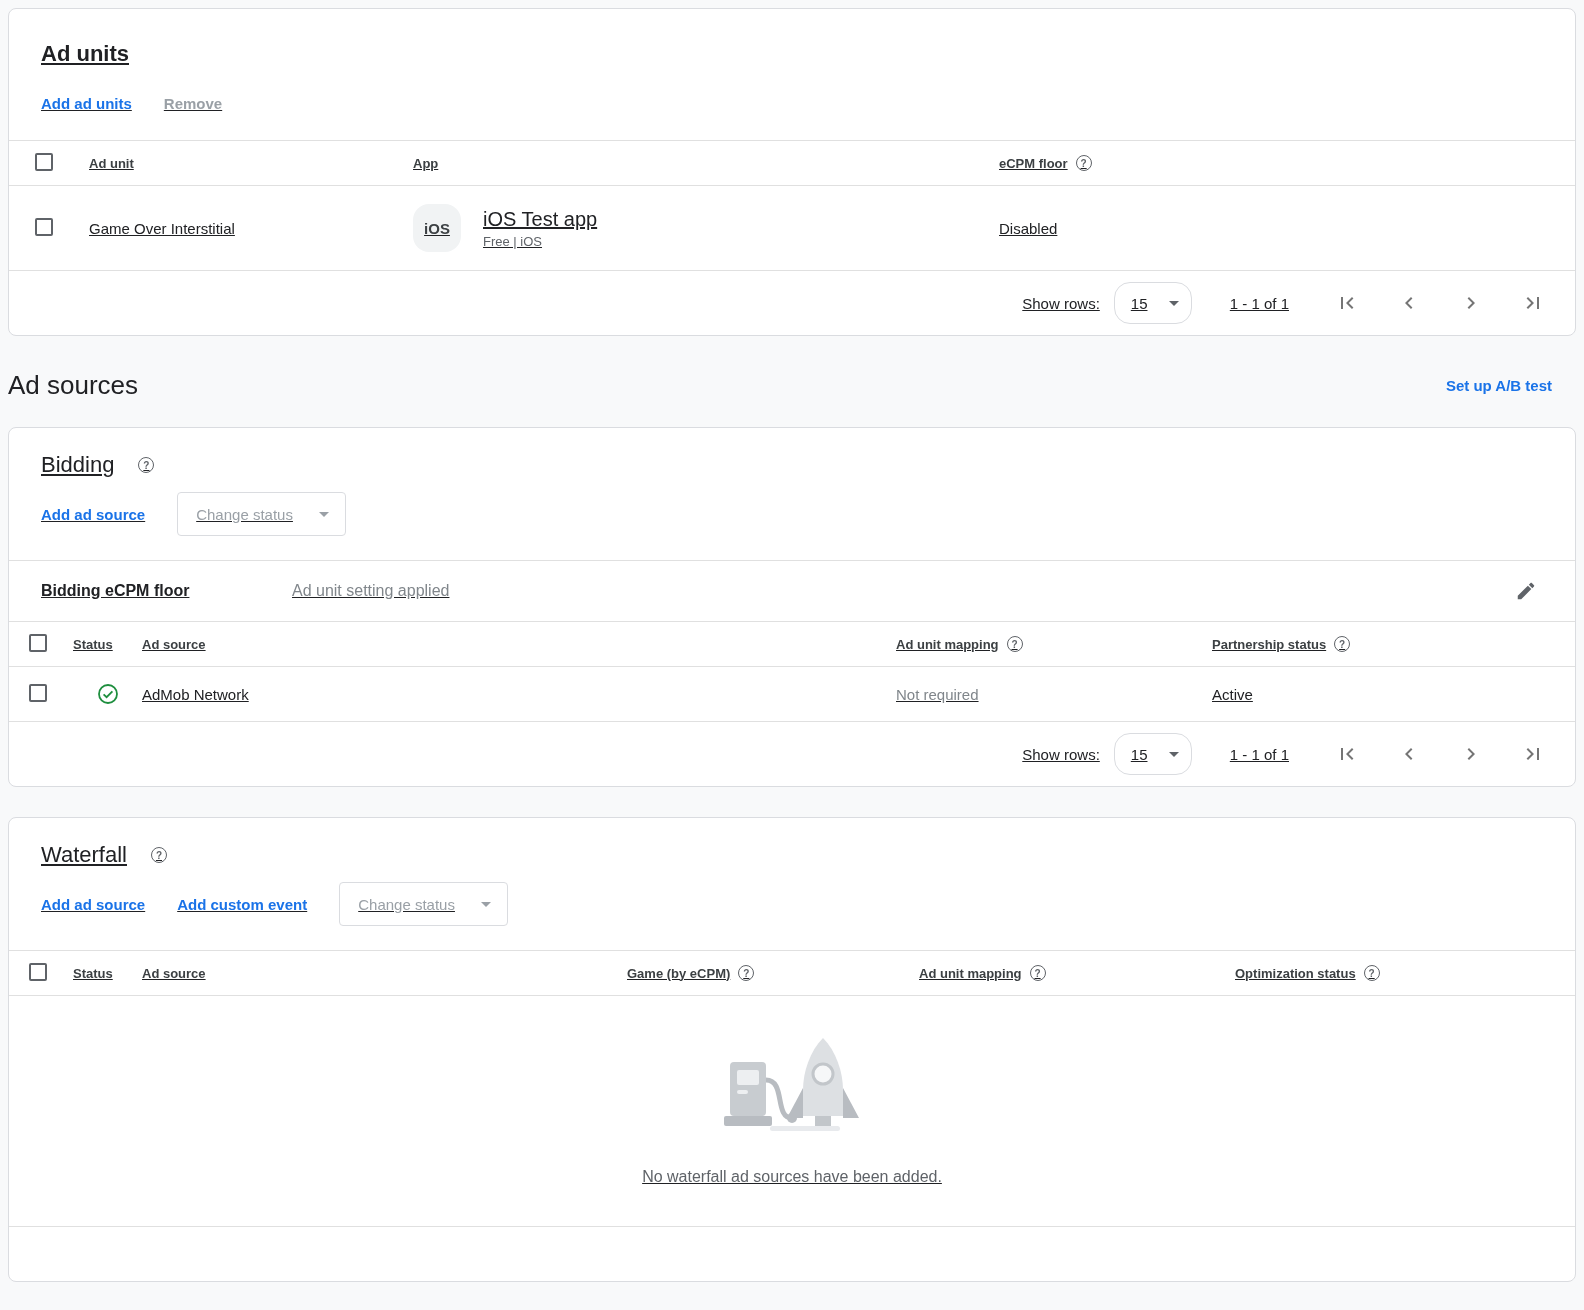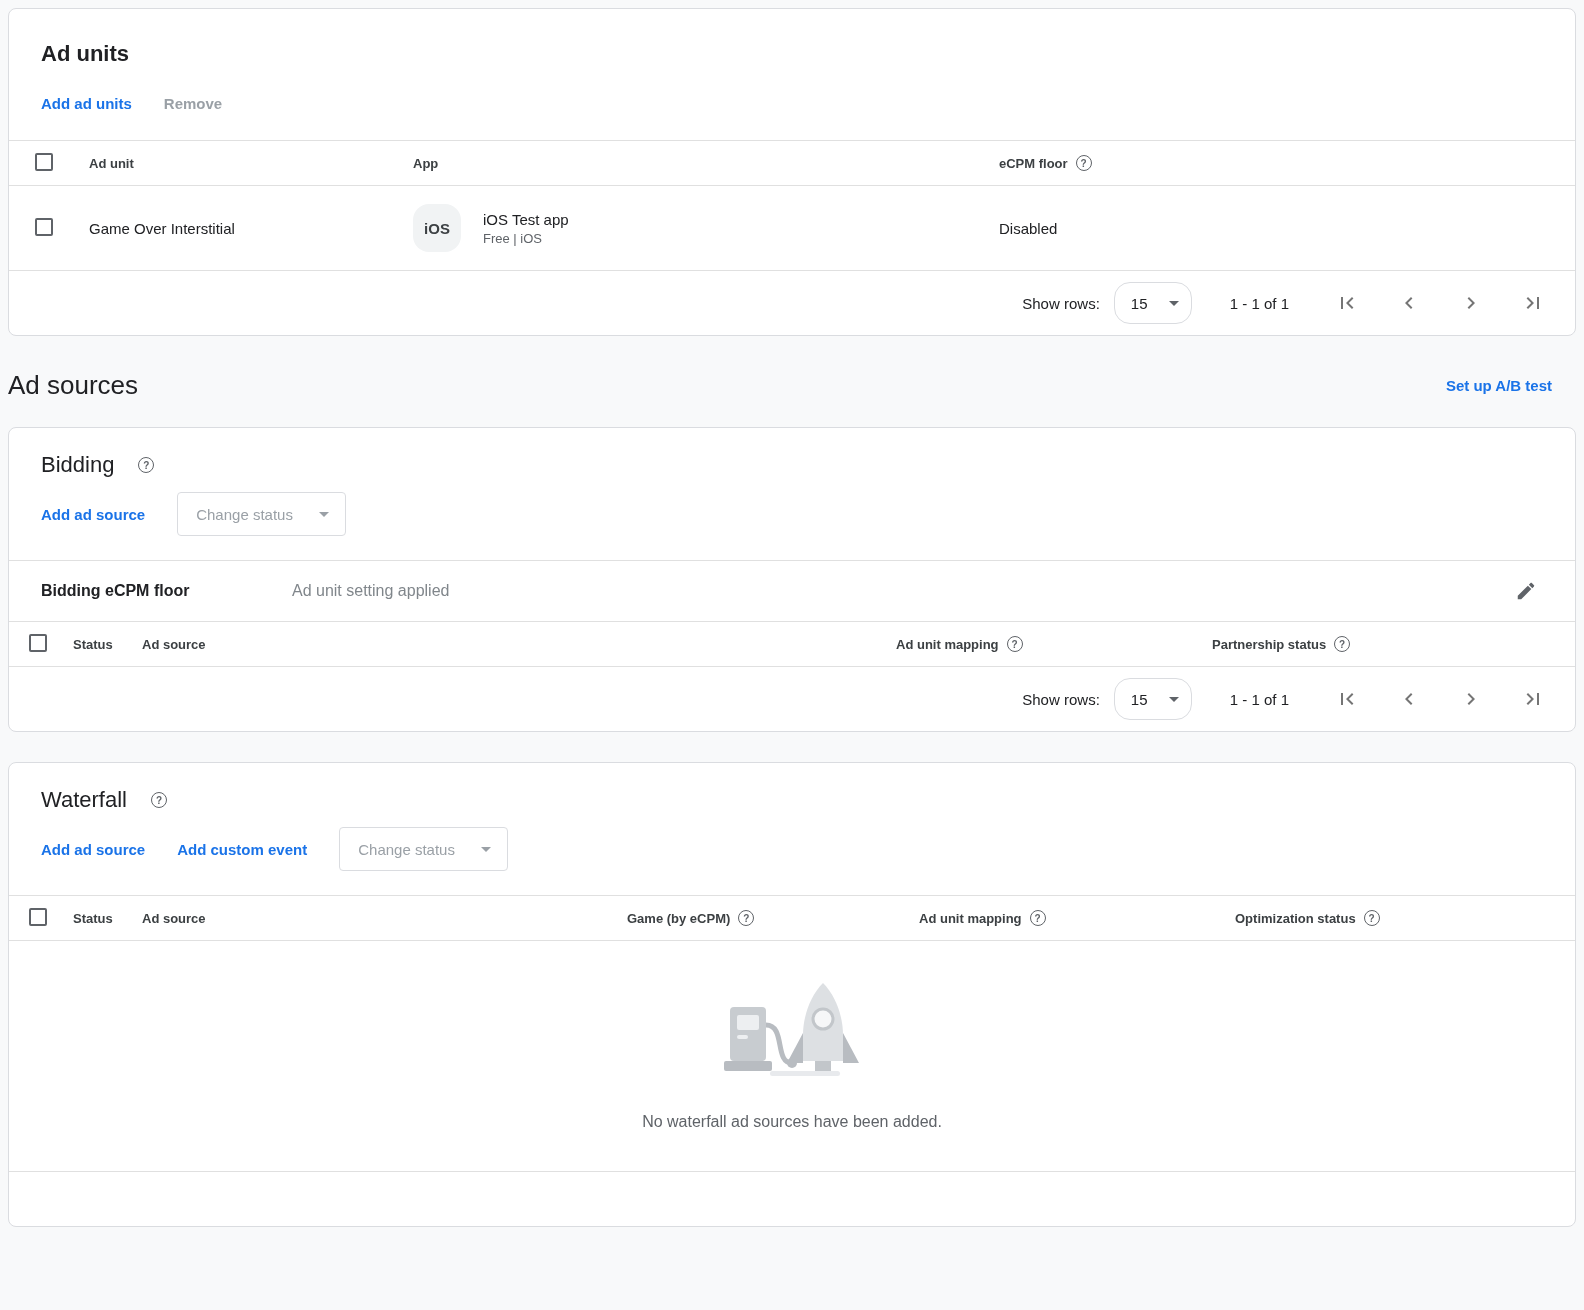--- a/index.html
+++ b/index.html
@@ -1,18 +1,18 @@
 <!DOCTYPE html>
 <html><head>
 <meta charset="utf-8">
 <style>
   html,body{margin:0;padding:0;}
   body{width:1584px;background:#f8f9fa;font-family:"Liberation Sans","DejaVu Sans",sans-serif;color:#202124;}
   .page{padding:8px 8px 16px;}
-  .card{background:#fff;border:1px solid #dadce0;border-radius:8px;overflow:hidden;}
+  .card{background:#fff;border:1px solid #dadce0;border-radius:8px;overflow:hidden;text-decoration:underline;}
   .card-pad{padding-left:32px;padding-right:32px;}
 
   .title-lg{font-size:22px;font-weight:bold;padding-top:32px;}
   .title-reg{font-size:22px;font-weight:normal;padding-top:24px;display:flex;align-items:center;gap:24px;}
 
   .links-row{display:flex;align-items:center;gap:32px;margin:28px 0;}
   .links-row.tight{margin:14px 0 24px;}
   .blue-link{color:#1a73e8;font-size:15px;font-weight:bold;text-decoration:none;cursor:pointer;}
   .gray-link{color:#9aa0a6;font-size:15px;font-weight:bold;cursor:default;}
 
@@ -37,21 +37,21 @@
   .t-bidding .cb{padding-left:20px;}
   .t-bidding .trow{height:54px;}
 
   .t-waterfall .row{grid-template-columns:64px 69px 485px 292px 316px 1fr;}
   .t-waterfall .cb{padding-left:20px;}
 
   .status-cell{display:flex;justify-content:center;align-items:center;}
 
   .app-cell{display:flex;align-items:center;gap:22px;}
   .app-icon{width:48px;height:48px;border-radius:16px;background:#f1f3f4;color:#3c4043;font-weight:bold;font-size:15px;display:flex;align-items:center;justify-content:center;}
-  .app-name{font-size:15px;color:#202124;}
+  .app-name{font-size:20px;color:#202124;}
   .app-meta{font-size:13px;color:#5f6368;margin-top:3px;}
 
   .muted{color:#80868b;}
 
   .floor-row{display:flex;align-items:center;border-top:1px solid #e0e0e0;height:60px;margin-top:24px;}
   .floor-label{font-size:16px;font-weight:bold;padding-left:32px;width:283px;box-sizing:border-box;}
   .floor-value{font-size:16px;color:#80868b;}
   .floor-edit{margin-left:auto;margin-right:38px;cursor:pointer;display:flex;}
 
   .pagination{display:flex;align-items:center;justify-content:flex-end;height:64px;padding-right:30px;font-size:15px;color:#202124;}
@@ -175,20 +175,34 @@
         <div class="th">
           <span>Ad unit mapping</span>
           <span class="help-icon"></span>
         </div>
         <div class="th">
           <span>Partnership status</span>
           <span class="help-icon"></span>
         </div>
       </div>
 
+      <div class="row trow">
+        <div class="cb">
+          <span class="checkbox"></span>
+        </div>
+        <div class="status-cell">
+          <svg width="22" height="22" viewBox="0 0 22 22">
+              <circle cx="11" cy="11" r="9" fill="none" stroke="#1e8e3e" stroke-width="1.8"></circle>
+              <path d="M6.6 11.3 L9.6 14.2 L15.4 8.4" fill="none" stroke="#1e8e3e" stroke-width="1.8"></path>
+            </svg>
+        </div>
+        <div>AdMob Network</div>
+        <div class="muted">Not required</div>
+        <div>Active</div>
+      </div>
     </div>
 
     <div class="pagination">
       <span class="pg-label">Show rows:</span>
       <div class="select">
         <span>15</span>
         <span class="caret"></span>
       </div>
       <span class="pg-range">1 - 1 of 1</span>
       <span class="pg-navs">

